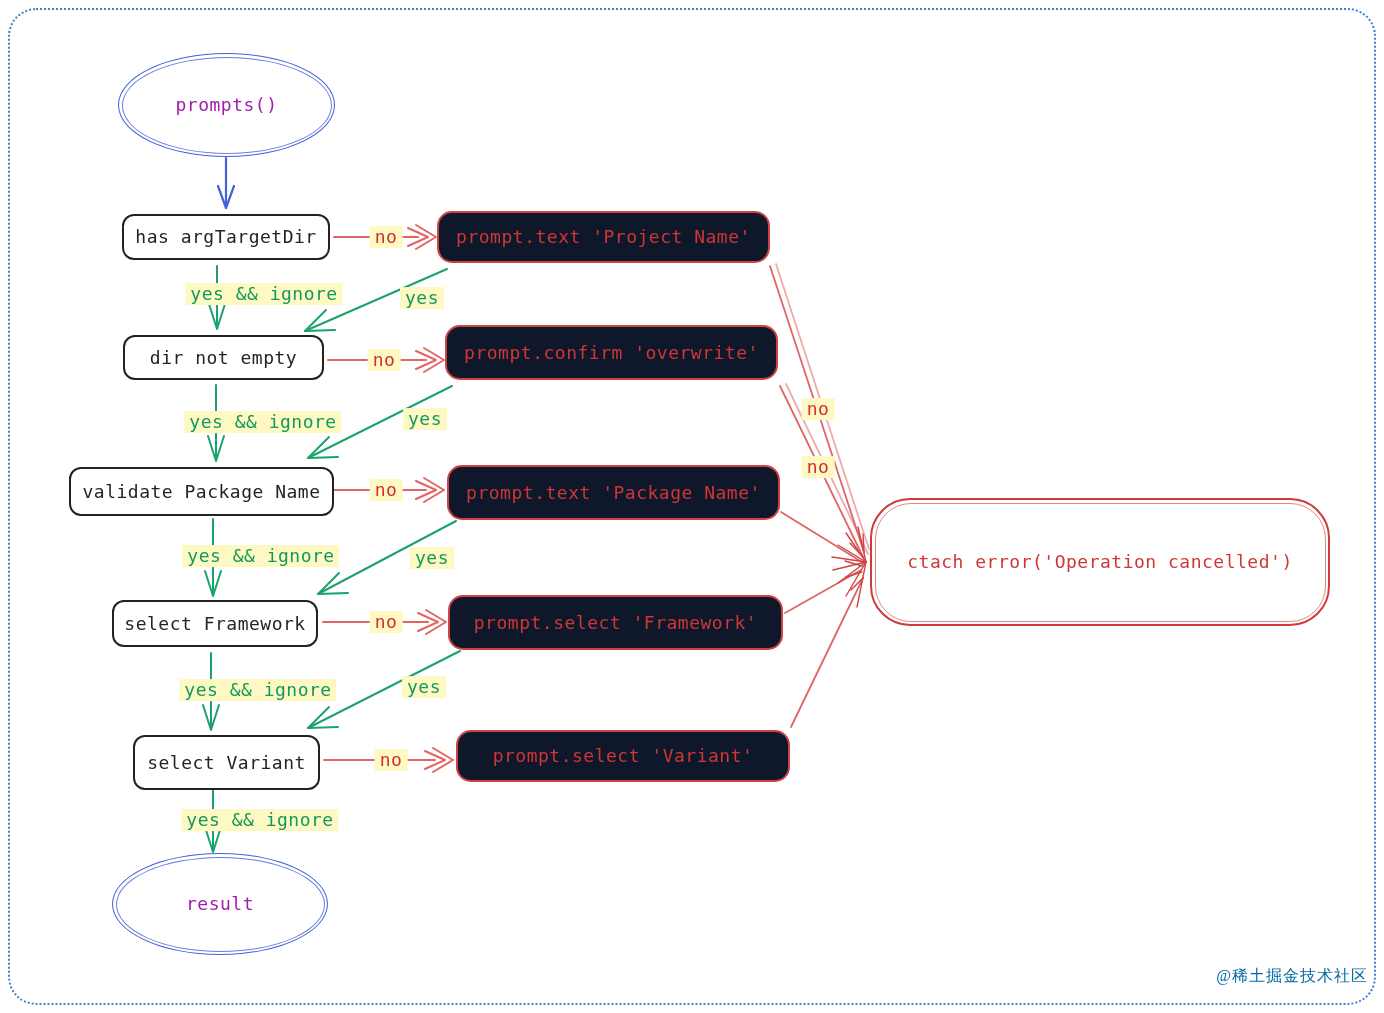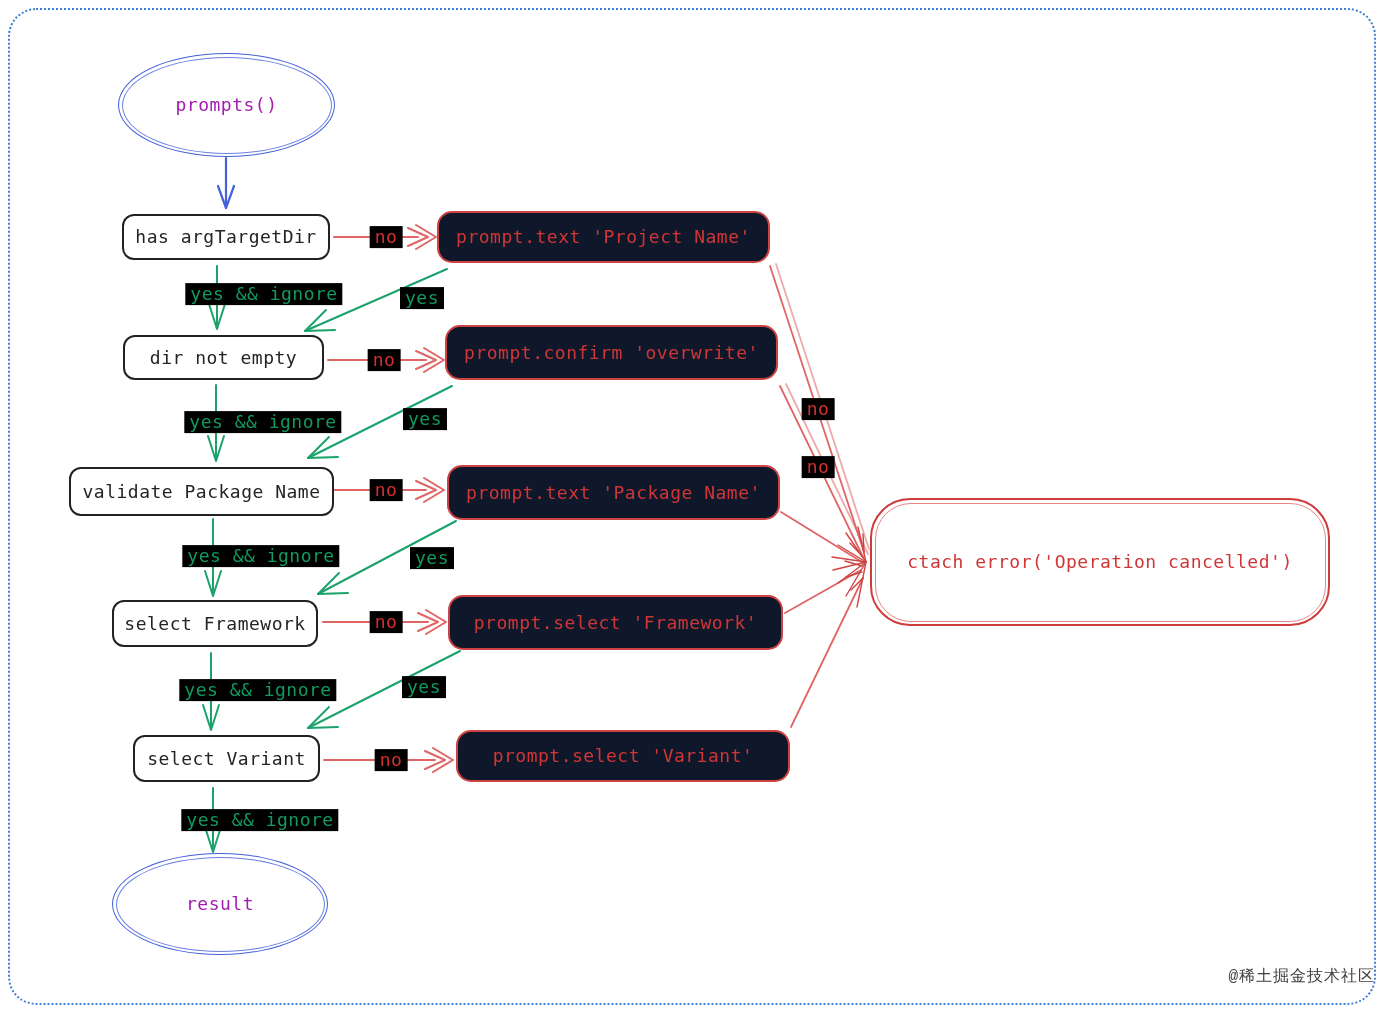--- a/index.html
+++ b/index.html
@@ -69,29 +69,29 @@
     background:#ffffff;
   }
   .node.ellipse::after{
     content:"";position:absolute;inset:2.5px;
     border:1.4px solid var(--blue);border-radius:50%;opacity:.8;
   }
   .edge-label{
     position:absolute;
     transform:translate(-50%,-50%);
     font-size:18px;line-height:1.1;white-space:nowrap;
-    background:#000000;padding:1px 5px;
+    background:#fef9c3;padding:1px 5px;
     letter-spacing:.5px;
   }
   .edge-label.green{color:var(--green);margin-left:48px;}
   .edge-label.redtx{color:#d42f2f;}
   .watermark{
-    position:absolute;right:9px;bottom:26px;
-    font-family:Liberation Mono, monospace;
-    font-size:16px;color:#404040;letter-spacing:1px;
+    position:absolute;right:16px;bottom:26px;
+    font-family:Liberation Serif, serif;
+    font-size:16px;color:#0369a1;letter-spacing:1px;
   }
 </style>
 </head>
 <body>
 
 <div class="page">
   <div class="page-border"></div>
 
   <svg class="wires">
 
@@ -228,21 +228,21 @@
   </div>
 
   <div class="node step" style="left:112px;top:600px;width:206px;height:47px;">
     <span>select Framework</span>
   </div>
 
   <div class="node prompt" style="left:448px;top:595px;width:335px;height:55px;">
     <span>prompt.select 'Framework'</span>
   </div>
 
-  <div class="node step" style="left:133px;top:735px;width:187px;height:47px;">
+  <div class="node step" style="left:133px;top:735px;width:187px;height:55px;">
     <span>select Variant</span>
   </div>
 
   <div class="node prompt" style="left:456px;top:730px;width:334px;height:52px;">
     <span>prompt.select 'Variant'</span>
   </div>
 
   <div class="node error" style="left:870px;top:498px;width:460px;height:128px;">
     <span>ctach error('Operation cancelled')</span>
   </div>

